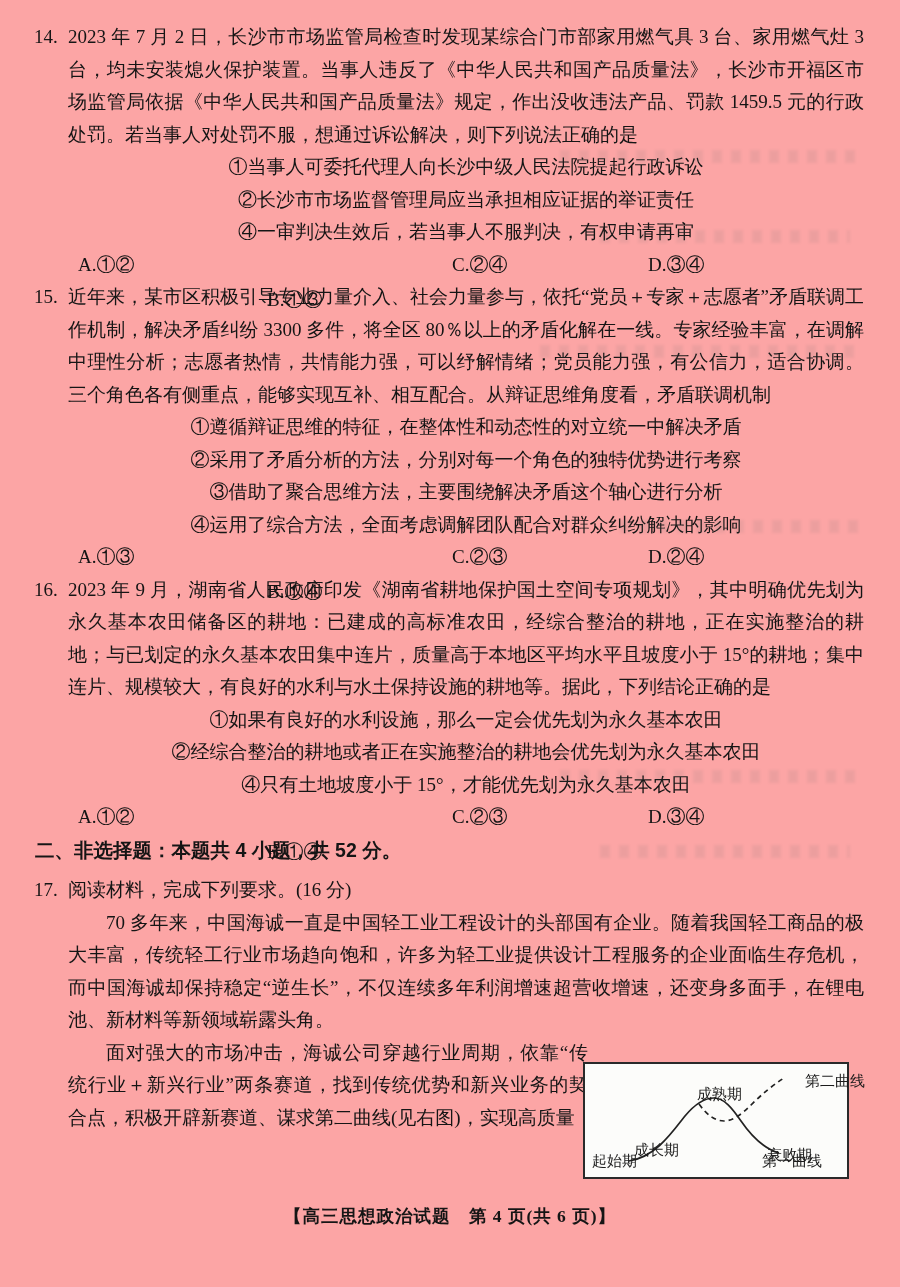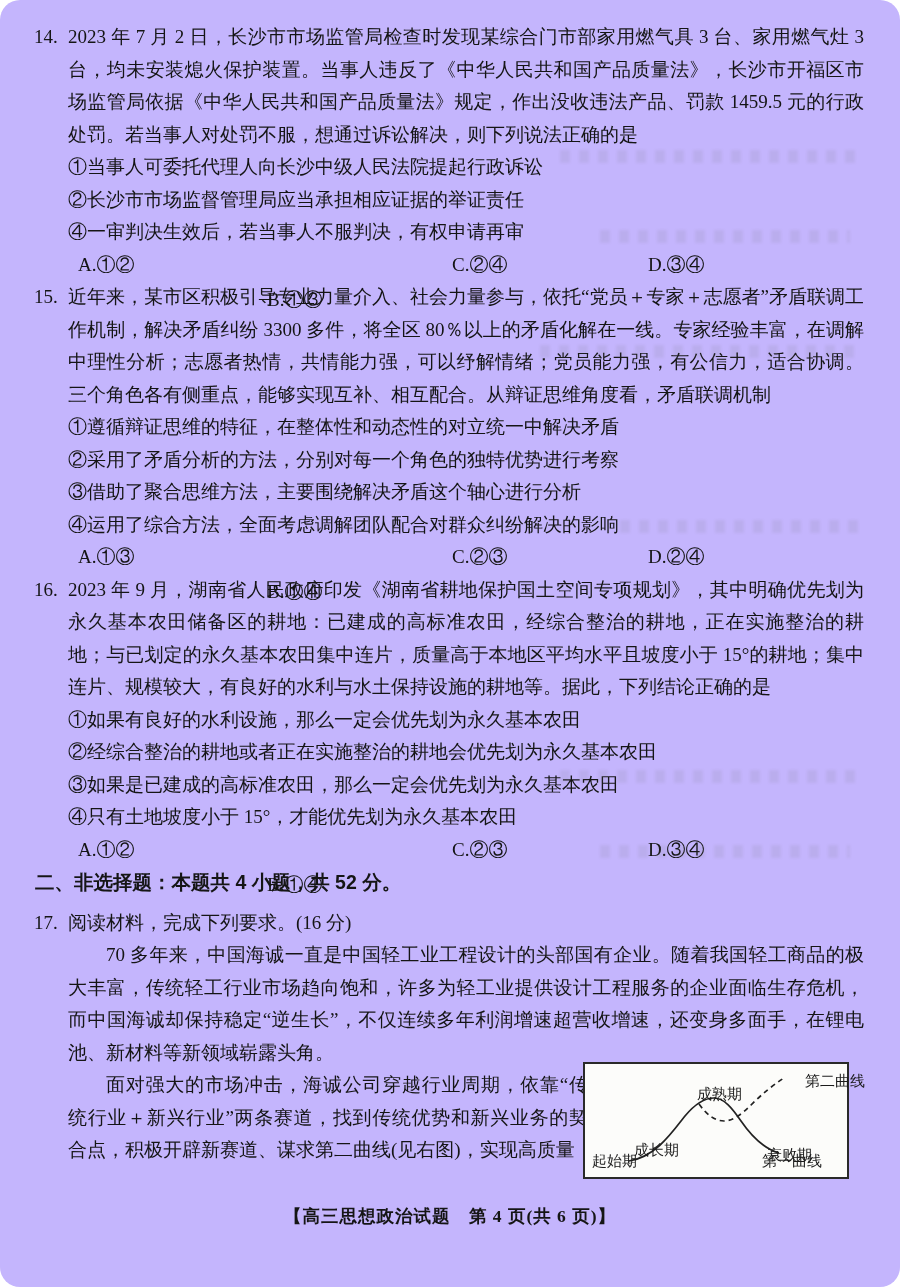--- a/index.html
+++ b/index.html
@@ -1,31 +1,30 @@
 <!DOCTYPE html>
 <html lang="zh"><head>
 <meta charset="utf-8">
 <style>
   html,body{margin:0;padding:0;}
   .page{
     position:relative;
     width:900px;height:1287px;
-    background:#c4b5fd;
+    background:#fca5a5;
     overflow:hidden;
     font-family:"Liberation Serif","DejaVu Serif",serif;
     color:#151515;
     font-size:19px;
     line-height:32.5px;
-    border-radius:20px;
   }
   .content{position:absolute;top:21px;left:0;width:900px;}
   .qblock{margin:0 36px 0 68px;}
   .stem{margin:0;text-align:justify;}
   .qnum{display:inline-block;width:34px;margin-left:-34px;}
-  .item{margin:0;}
+  .item{margin:0;text-align:center;}
   .choices{position:relative;height:32.5px;}
   .choice{position:absolute;top:0;white-space:nowrap;}
   .c0{left:10px;} .c1{left:199px;margin-top:35px;} .c2{left:384px;} .c3{left:580px;text-align:right;}
   .sec-header{
     margin:0 36px 8px 35px;
     font-family:"Liberation Sans","DejaVu Sans",sans-serif;
     font-weight:bold;font-size:19.5px;
   }
   .material{margin:0 36px 0 68px;text-align:justify;text-indent:38px;}
   .material-narrow{width:520px;margin-right:0;}
@@ -85,21 +84,20 @@
         <span class="choice c1">B.①④</span>
         <span class="choice c2">C.②③</span>
         <span class="choice c3">D.②④</span>
       </div>
     </section>
 
     <section class="qblock">
       <p class="stem"><span class="qnum">16.</span><span>2023 年 9 月，湖南省人民政府印发《湖南省耕地保护国土空间专项规划》，其中明确优先划为永久基本农田储备区的耕地：已建成的高标准农田，经综合整治的耕地，正在实施整治的耕地；与已划定的永久基本农田集中连片，质量高于本地区平均水平且坡度小于 15°的耕地；集中连片、规模较大，有良好的水利与水土保持设施的耕地等。据此，下列结论正确的是</span></p>
       <p class="item">①如果有良好的水利设施，那么一定会优先划为永久基本农田</p>
       <p class="item">②经综合整治的耕地或者正在实施整治的耕地会优先划为永久基本农田</p>
-      <p class="item">③如果是已建成的高标准农田，那么一定会优先划为永久基本农田</p>
       <p class="item">④只有土地坡度小于 15°，才能优先划为永久基本农田</p>
       <div class="choices">
         <span class="choice c0">A.①②</span>
         <span class="choice c1">B.①④</span>
         <span class="choice c2">C.②③</span>
         <span class="choice c3">D.③④</span>
       </div>
     </section>
 
     <h2 class="sec-header">二、非选择题：本题共 4 小题，共 52 分。</h2>

